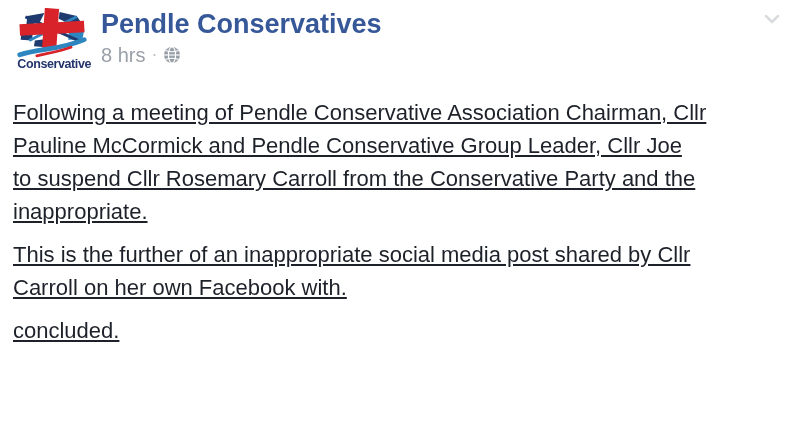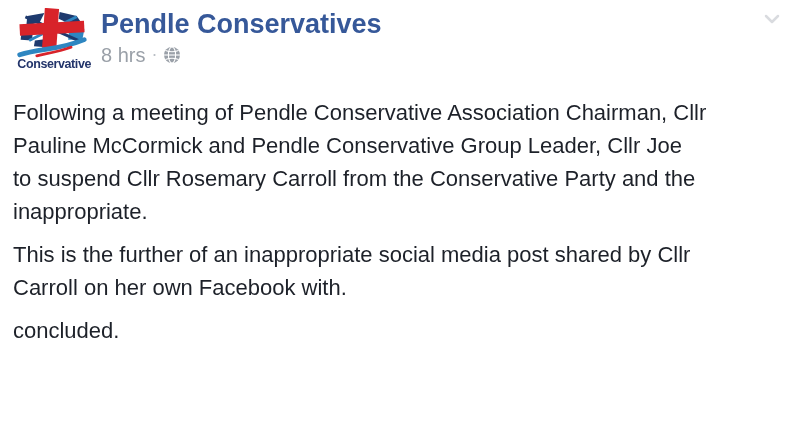--- a/index.html
+++ b/index.html
@@ -70,21 +70,21 @@
     cursor: pointer;
   }
 
   .post-body {
     padding: 22px 20px 0 13px;
     font-size: 22px;
     line-height: 33px;
     color: #1d2129;
   }
   .paragraph { margin-bottom: 10px; }
-  .line { white-space: nowrap; }
+  .line { white-space: nowrap; text-decoration: underline; }
 </style>
 </head>
 <body>
 
 <div class="post">
 
   <div class="post-header">
 
     <div class="avatar">
       <span>

